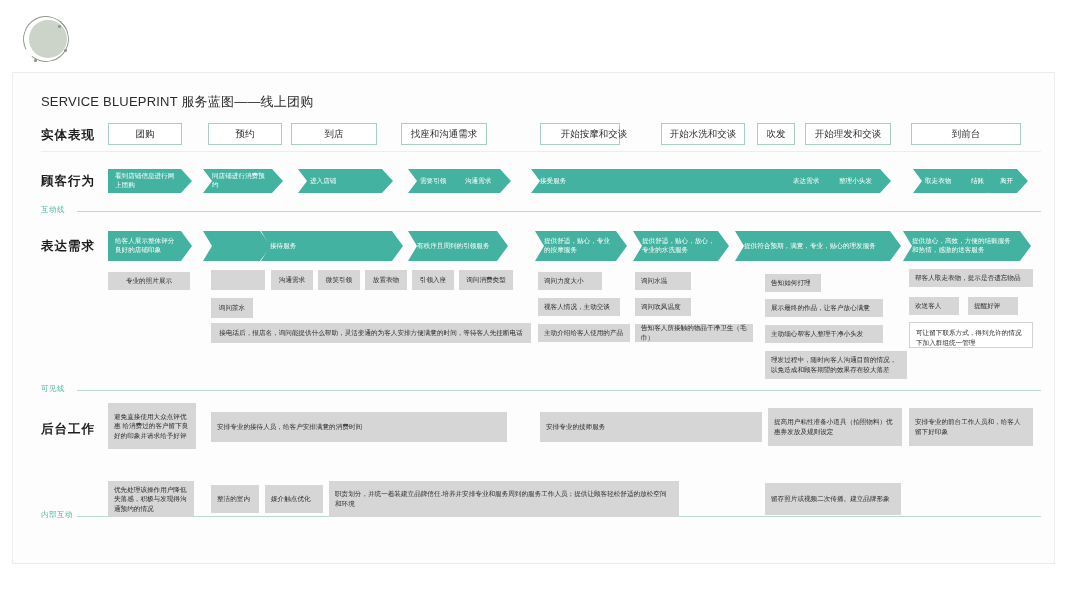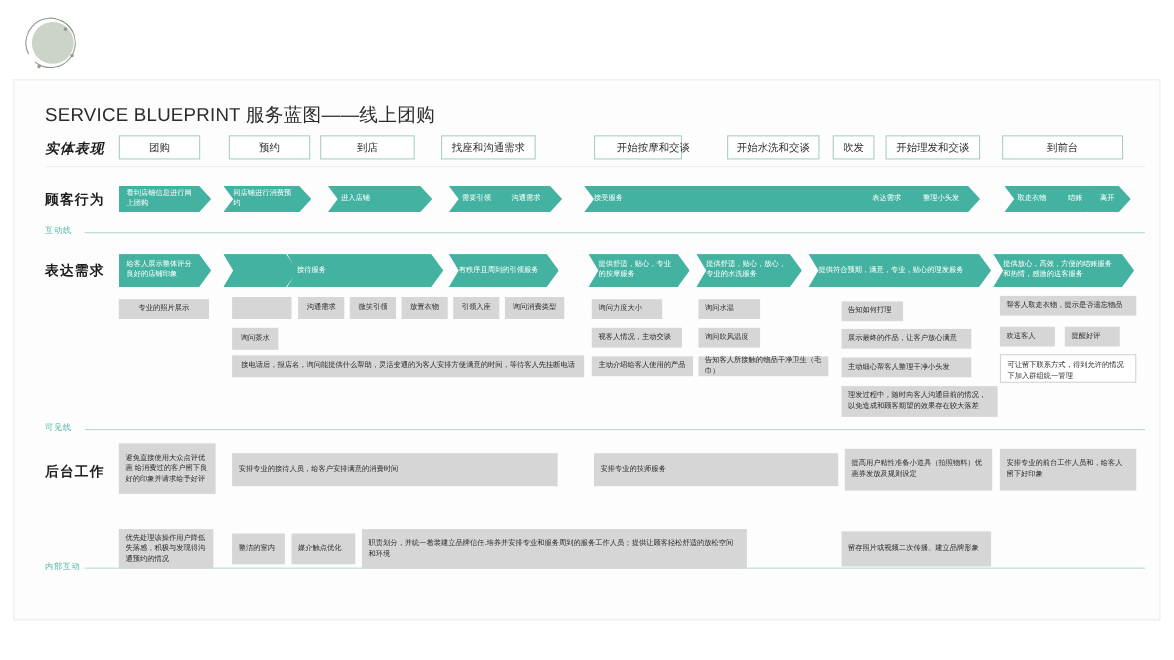--- a/index.html
+++ b/index.html
@@ -43,29 +43,29 @@
 
   
   .board {
     position: absolute; left: 12px; top: 72px;
     width: 1043px; height: 492px;
     background: #fdfdfd;
     border: 1px solid #ececec;
   }
   .board-title {
     position: absolute; left: 28px; top: 20px;
-    font-size: 17px; color: #2b2b2b; letter-spacing: .2px;
+    font-size: 13px; color: #2b2b2b; letter-spacing: .2px;
   }
 
   
   .row-label {
     position: absolute; left: 28px;
     font-size: 12.5px; font-weight: 700; color: #1d1d1d; letter-spacing: 1px;
   }
-  .lbl-evidence { top: 54px; font-style: italic; }
+  .lbl-evidence { top: 54px; }
   .lbl-customer { top: 100px; }
   .lbl-front    { top: 165px; }
   .lbl-back     { top: 348px; }
 
   
   .divider { position: absolute; left: 28px; width: 1000px; height: 14px; }
   .divider .dtext {
     position: absolute; left: 0; top: 0;
     font-size: 7.5px; color: #4bb7a4; letter-spacing: .5px; text-align: right;
   }

